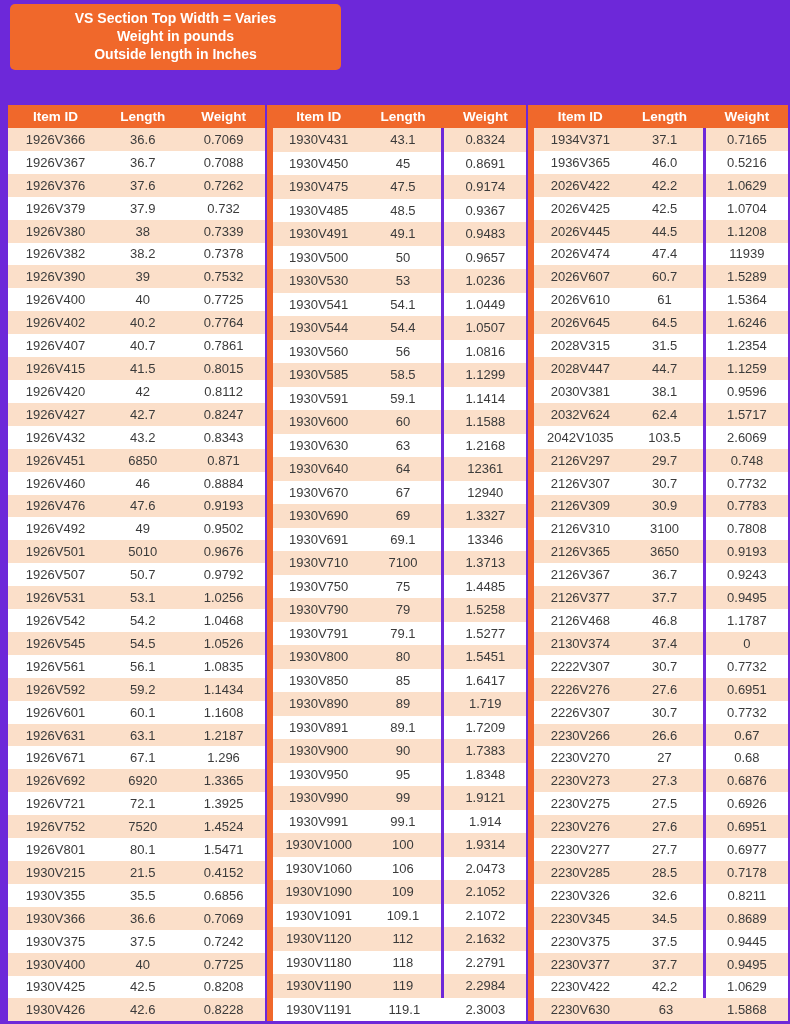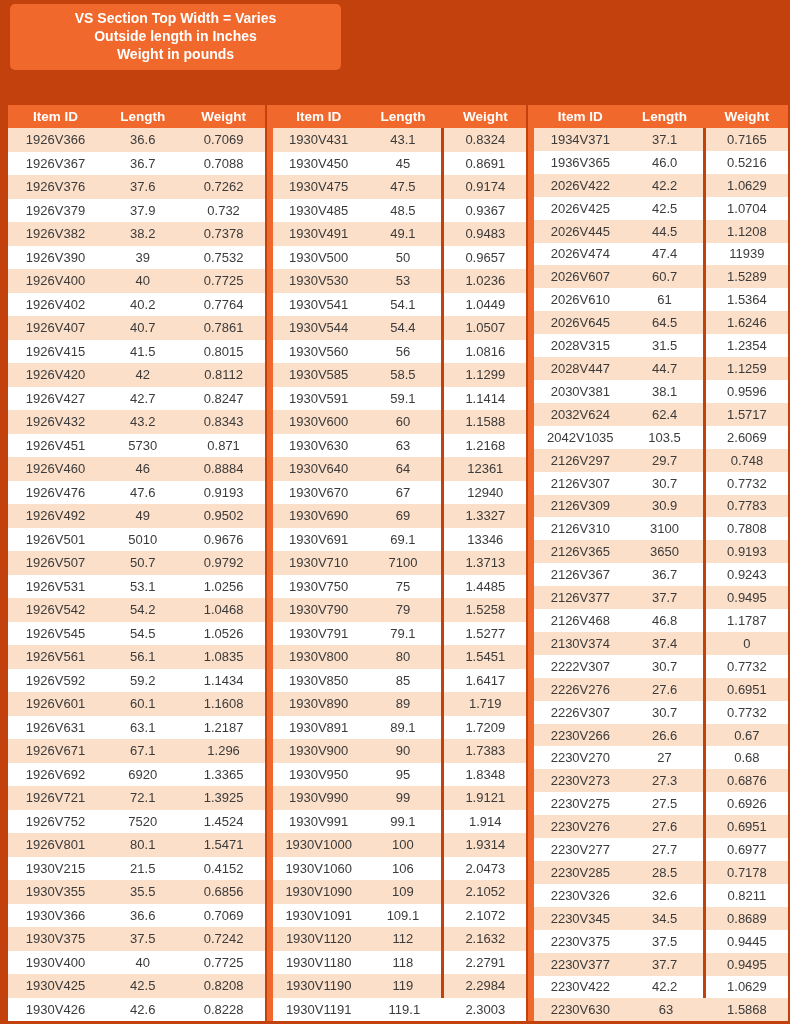--- a/index.html
+++ b/index.html
@@ -5,21 +5,21 @@
   html, body {
     margin: 0;
     padding: 0;
     background: #ffffff;
     font-family: "Liberation Sans", sans-serif;
   }
   .page {
     position: relative;
     width: 790px;
     height: 1024px;
-    background: #c2410c;
+    background: #6d28d9;
     overflow: hidden;
   }
   .banner {
     position: absolute;
     left: 10px;
     top: 4px;
     width: 331px;
     height: 66px;
     background: #F0682B;
     border-radius: 5px;
@@ -75,22 +75,22 @@
   table.group tbody tr:nth-child(odd)  td { background: #FBDFC9; }
   table.group tbody tr:nth-child(even) td { background: #FFFFFF; }
 </style>
 </head>
 <body>
 
 <div class="page">
 
   <div class="banner">
     <div>VS Section Top Width = Varies</div>
+    <div>Weight in pounds</div>
     <div>Outside length in Inches</div>
-    <div>Weight in pounds</div>
   </div>
 
   <div class="table-wrap">
 
     <table class="group">
       <colgroup>
           <col class="c-id">
           <col class="c-length">
           <col class="c-weight">
         </colgroup>
@@ -116,20 +116,25 @@
             <td>1926V376</td>
             <td>37.6</td>
             <td>0.7262</td>
           </tr>
           <tr>
             <td>1926V379</td>
             <td>37.9</td>
             <td>0.732</td>
           </tr>
           <tr>
+            <td>1926V380</td>
+            <td>38</td>
+            <td>0.7339</td>
+          </tr>
+          <tr>
             <td>1926V382</td>
             <td>38.2</td>
             <td>0.7378</td>
           </tr>
           <tr>
             <td>1926V390</td>
             <td>39</td>
             <td>0.7532</td>
           </tr>
           <tr>
@@ -162,21 +167,21 @@
             <td>42.7</td>
             <td>0.8247</td>
           </tr>
           <tr>
             <td>1926V432</td>
             <td>43.2</td>
             <td>0.8343</td>
           </tr>
           <tr>
             <td>1926V451</td>
-            <td>5730</td>
+            <td>6850</td>
             <td>0.871</td>
           </tr>
           <tr>
             <td>1926V460</td>
             <td>46</td>
             <td>0.8884</td>
           </tr>
           <tr>
             <td>1926V476</td>
             <td>47.6</td>

